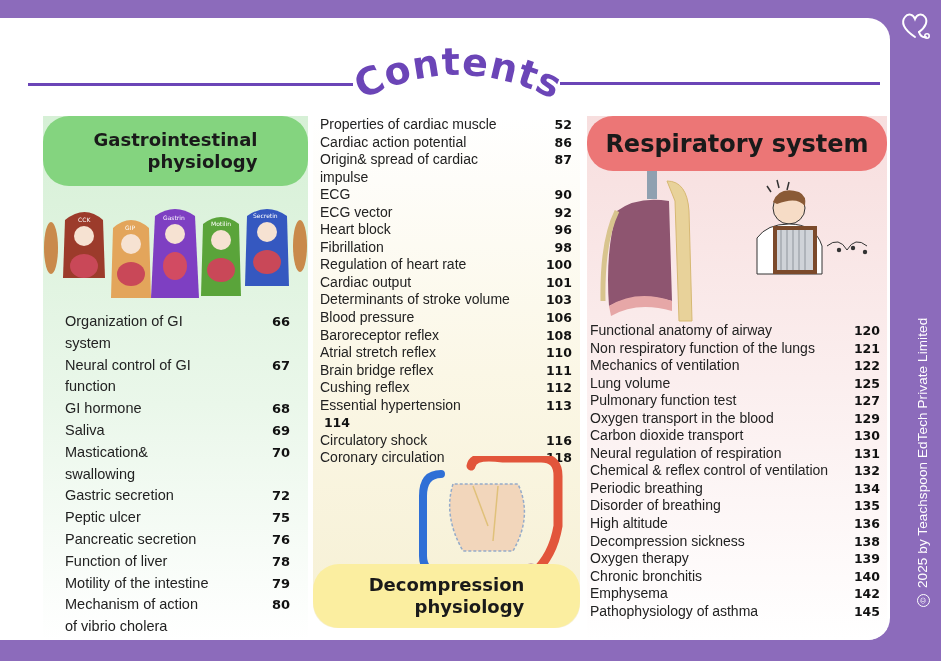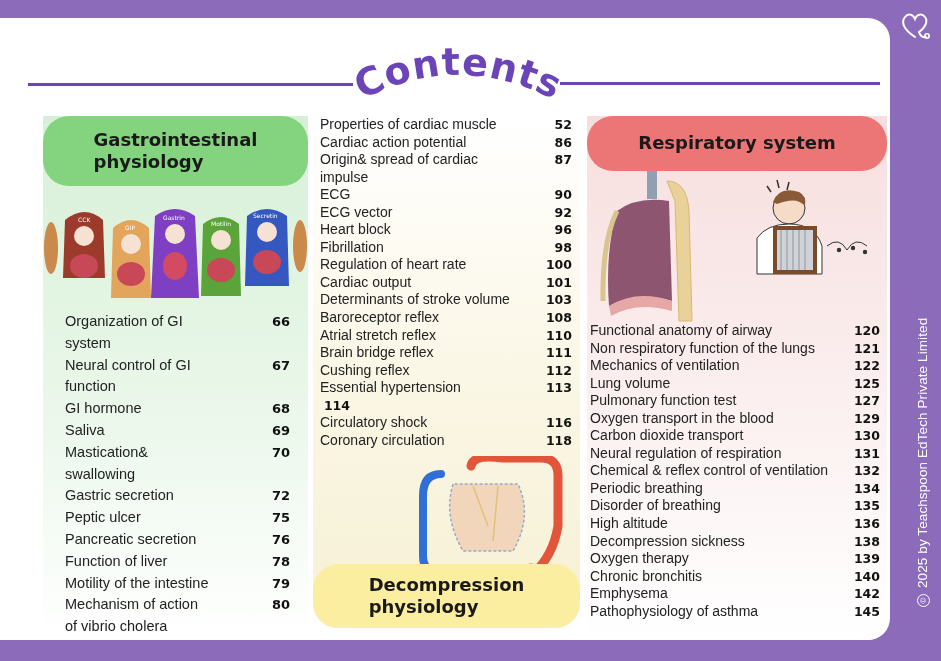--- a/index.html
+++ b/index.html
@@ -62,40 +62,40 @@
       border-radius: 0 0 24px 24px;
     }
     .col-rs {
       left: 587px; top: 98px; width: 300px; height: 524px;
       background: linear-gradient(to bottom, #f7dede 0%, #fbeeee 50%, #ffffff 100%);
     }
 
     .section-pill {
       position: absolute;
       display: flex; align-items: center; justify-content: center;
-      text-align: left;
+      text-align: right;
       font-family: "DejaVu Sans", sans-serif;
       font-weight: bold;
       color: #1a1a1a;
       line-height: 1.25;
     }
     .pill-gi {
       left: 0; top: 0; width: 265px; height: 70px;
       background: #84d47f; border-radius: 26px;
       font-size: 18px;
     }
     .pill-cv {
       left: 0; top: 448px; width: 267px; height: 64px;
       background: #fbeea0; border-radius: 26px;
       font-size: 18px;
     }
     .pill-rs {
       left: 0; top: 0; width: 300px; height: 55px;
       background: #ec7676; border-radius: 26px;
-      font-size: 18px;
+      font-size: 24px;
     }
 
     .toc-list { position: absolute; list-style: none; }
     .toc-item {
       display: flex; justify-content: space-between; align-items: flex-start;
       color: #222;
       font-family: "Liberation Sans", sans-serif;
     }
     .toc-item .t { flex: 1; }
     .toc-item .p {
@@ -274,20 +274,24 @@
         </li>
       <li class="toc-item">
           <span class="t">Cardiac output</span>
           <span class="p">101</span>
         </li>
       <li class="toc-item">
           <span class="t">Determinants of stroke volume</span>
           <span class="p">103</span>
         </li>
       <li class="toc-item">
+          <span class="t">Blood pressure</span>
+          <span class="p">106</span>
+        </li>
+      <li class="toc-item">
           <span class="t">Baroreceptor reflex</span>
           <span class="p">108</span>
         </li>
       <li class="toc-item">
           <span class="t">Atrial stretch reflex</span>
           <span class="p">110</span>
         </li>
       <li class="toc-item">
           <span class="t">Brain bridge reflex</span>
           <span class="p">111</span>

